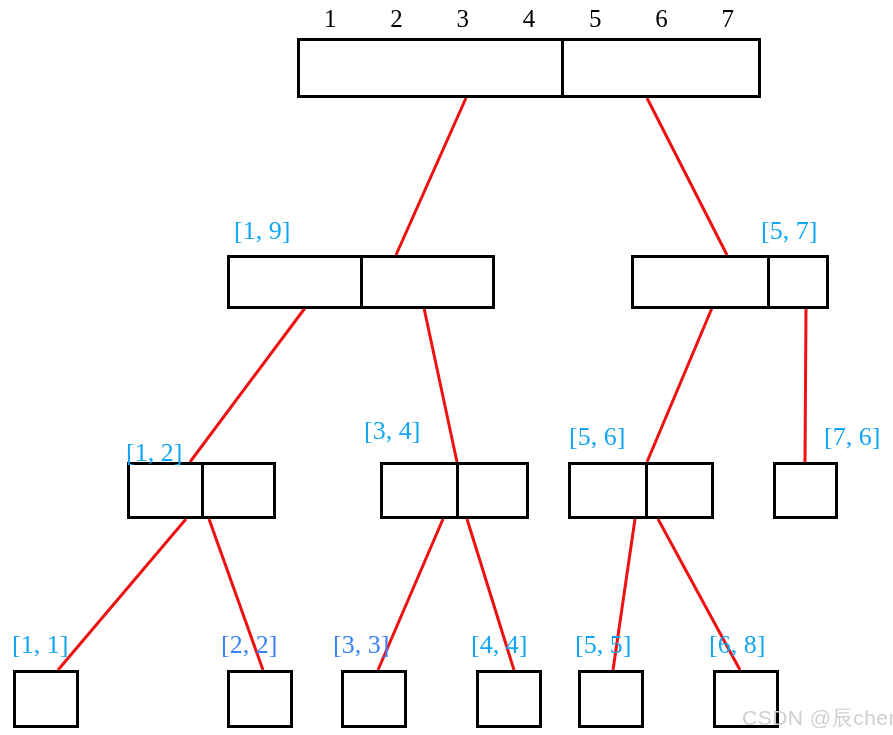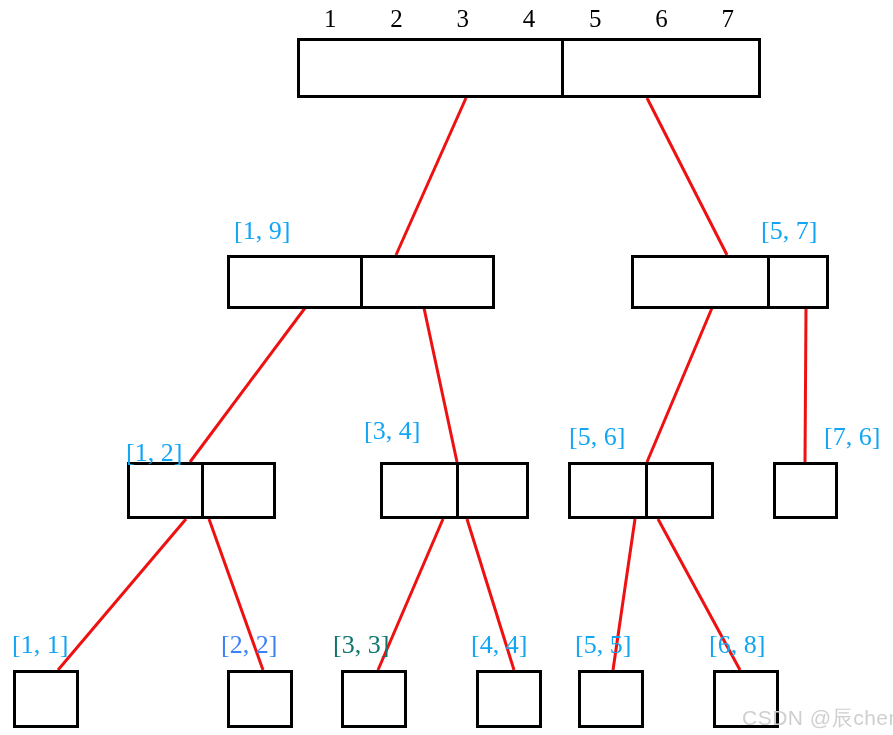--- a/index.html
+++ b/index.html
@@ -129,21 +129,21 @@
 
   <div id="labels-layer">
       <div class="range-label" style="left: 234px; top: 218px; color: rgb(18, 165, 244);">[1, 9]</div>
       <div class="range-label" style="left: 761px; top: 218px; color: rgb(18, 165, 244);">[5, 7]</div>
       <div class="range-label" style="left: 126px; top: 424px; color: rgb(18, 165, 244); margin-top: 16px;">[1, 2]</div>
       <div class="range-label" style="left: 364px; top: 418px; color: rgb(18, 165, 244);">[3, 4]</div>
       <div class="range-label" style="left: 569px; top: 424px; color: rgb(18, 165, 244); text-align: right;">[5, 6]</div>
       <div class="range-label" style="left: 824px; top: 424px; color: rgb(18, 165, 244);">[7, 6]</div>
       <div class="range-label" style="left: 4px; top: 632px; color: rgb(18, 165, 244); margin-left: 8px;">[1, 1]</div>
       <div class="range-label" style="left: 221px; top: 632px; color: #3b82f6;">[2, 2]</div>
-      <div class="range-label" style="left: 333px; top: 632px; color: #0f766e;">[3, 3]</div>
+      <div class="range-label" style="left: 333px; top: 632px; color: #3b82f6;">[3, 3]</div>
       <div class="range-label" style="left: 471px; top: 632px; color: rgb(18, 165, 244);">[4, 4]</div>
       <div class="range-label" style="left: 575px; top: 632px; color: rgb(18, 165, 244);">[5, 5]</div>
       <div class="range-label" style="left: 709px; top: 632px; color: rgb(18, 165, 244);">[6, 8]</div>
     </div>
 
   <div class="watermark" style="left: 742px; top: 704px; color: rgb(207, 207, 207);">CSDN @辰chen</div>
 
 </div>
 
 </body></html>

